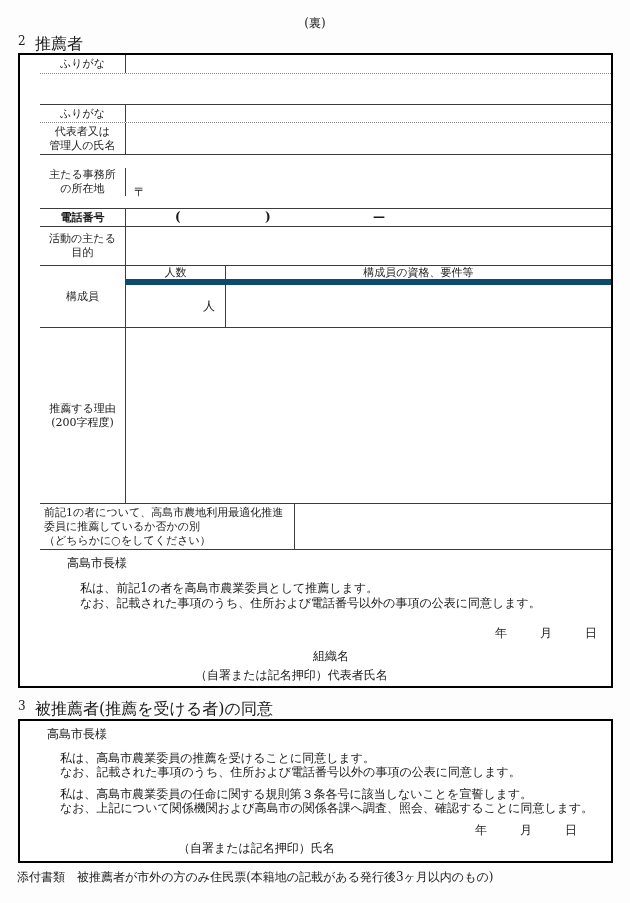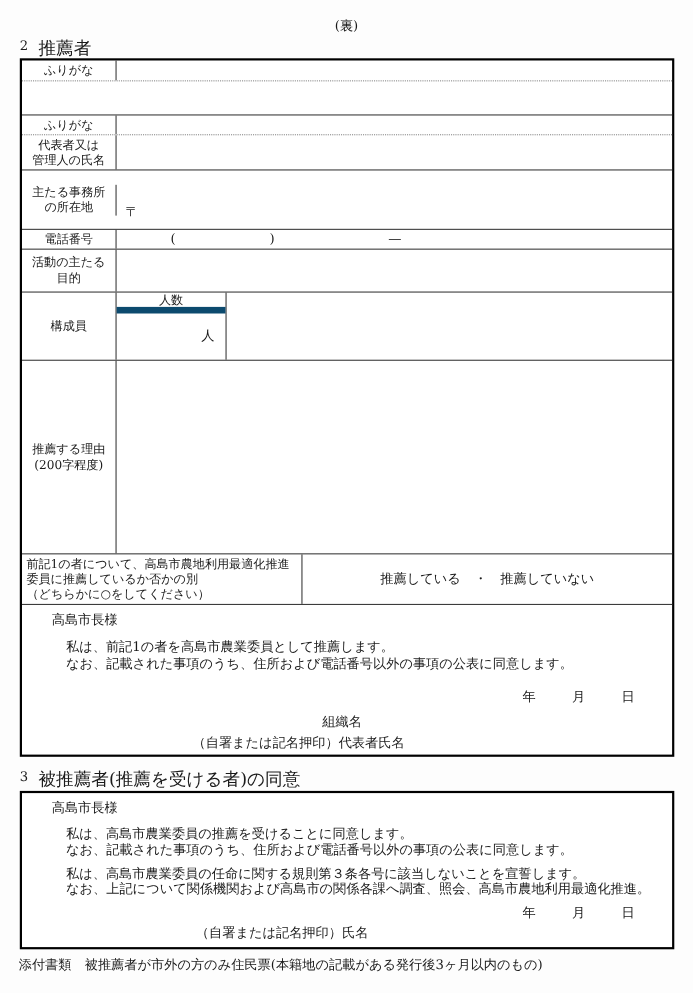--- a/index.html
+++ b/index.html
@@ -9,21 +9,21 @@
     font-family:"DejaVu Serif","Liberation Serif",serif;
     font-size:12px; overflow:hidden;
   }
   .abs { position:absolute; }
   .center { text-align:center; }
 
   
   .tbl {
     position:absolute; left:18px; top:53px; width:595px; height:635px;
     border:2px solid #000; box-sizing:border-box;
-    display:flex; flex-direction:column; background:#fff;
+    display:flex; flex-direction:column; background:#fff;padding-left:20px;
   }
   .row { display:flex; box-sizing:border-box; flex:0 0 auto; }
   .b-solid  { border-bottom:1px solid #3c3c3c; }
   .b-dotted { border-bottom:1px dotted #8a8a8a; }
   .lbl {
     width:86px; flex:0 0 86px; box-sizing:border-box;
     border-right:1px solid #3c3c3c;
     display:flex; flex-direction:column; align-items:center; justify-content:center;
     font-size:11px; line-height:14px; text-align:center;
   }
@@ -104,21 +104,21 @@
     <div class="row b-solid" style="height:54px;align-items:center;">
       <div class="lbl">
         <span>主たる事務所</span>
         <span>の所在地</span>
       </div>
       <div class="val">
         <span class="postal">〒</span>
       </div>
     </div>
 
-    <div class="row b-solid" style="height:18px;">
+    <div class="row b-solid" style="height:18px;font-weight:bold;">
       <div class="lbl">電話番号</div>
       <div class="val">
         <span class="ph" style="left:49px;">(</span>
         <span class="ph" style="left:139px;">)</span>
         <span class="ph" style="left:247px;">—</span>
       </div>
     </div>
 
     <div class="row b-solid" style="height:39px;">
       <div class="lbl">
@@ -129,37 +129,40 @@
     </div>
 
     <div class="row b-solid" style="height:62px;">
       <div class="lbl">構成員</div>
       <div class="subcol" style="width:100px; flex:0 0 100px; border-right:1px solid #3c3c3c;">
         <div class="subhead">人数</div>
         <div class="subval">
           <span class="unit">人</span>
         </div>
       </div>
+      <div class="subcol" style="flex:1 1 auto;">
+        <div class="subhead">構成員の資格、要件等</div>
+        <div class="subval"></div>
+      </div>
     </div>
 
     <div class="row b-solid" style="height:176px;">
       <div class="lbl">
         <span>推薦する理由</span>
         <span>(200字程度)</span>
       </div>
       <div class="val"></div>
     </div>
 
     <div class="row b-solid" style="height:46px;">
       <div class="opt-left">
         <div>前記1の者について、高島市農地利用最適化推進</div>
         <div>委員に推薦しているか否かの別</div>
         <div>（どちらかに○をしてください）</div>
       </div>
-      <div class="opt-right">推薦している　・　推薦していない</div>
     </div>
 
     <div class="row" style="flex:1 1 auto; position:relative;">
       <div class="stmt" style="left:27px; top:6px;">高島市長様</div>
       <div class="stmt" style="left:40px; top:31px;">私は、前記1の者を高島市農業委員として推薦します。</div>
       <div class="stmt" style="left:40px; top:46px;">なお、記載された事項のうち、住所および電話番号以外の事項の公表に同意します。</div>
       <div class="stmt dateline" style="left:455px; top:76px; width:110px; height:14px;">
         <span class="date-y">年</span>
         <span class="date-m">月</span>
         <span class="date-d">日</span>
@@ -170,21 +173,21 @@
   </div>
 
   <div class="heading-num" style="left:18px; top:699px;">3</div>
   <div class="heading-text" style="left:35px; top:699px;">被推薦者(推薦を受ける者)の同意</div>
 
   <div class="box3">
     <div class="stmt" style="left:27px; top:6px;">高島市長様</div>
     <div class="stmt" style="left:40px; top:30px;">私は、高島市農業委員の推薦を受けることに同意します。</div>
     <div class="stmt" style="left:40px; top:44px;">なお、記載された事項のうち、住所および電話番号以外の事項の公表に同意します。</div>
     <div class="stmt" style="left:40px; top:66px;">私は、高島市農業委員の任命に関する規則第３条各号に該当しないことを宣誓します。</div>
-    <div class="stmt" style="left:40px; top:80px;">なお、上記について関係機関および高島市の関係各課へ調査、照会、高島市農地利用最適化推進。</div>
+    <div class="stmt" style="left:40px; top:80px;">なお、上記について関係機関および高島市の関係各課へ調査、照会、確認することに同意します。</div>
     <div class="stmt dateline" style="left:455px; top:102px; width:110px; height:14px;">
       <span class="date-y">年</span>
       <span class="date-m">月</span>
       <span class="date-d">日</span>
     </div>
     <div class="stmt" style="left:158px; top:120px;">（自署または記名押印）氏名</div>
   </div>
 
   <div class="abs" style="left:17px; top:869px; font-size:12px; white-space:nowrap;">添付書類　被推薦者が市外の方のみ住民票(本籍地の記載がある発行後3ヶ月以内のもの)</div>
 

